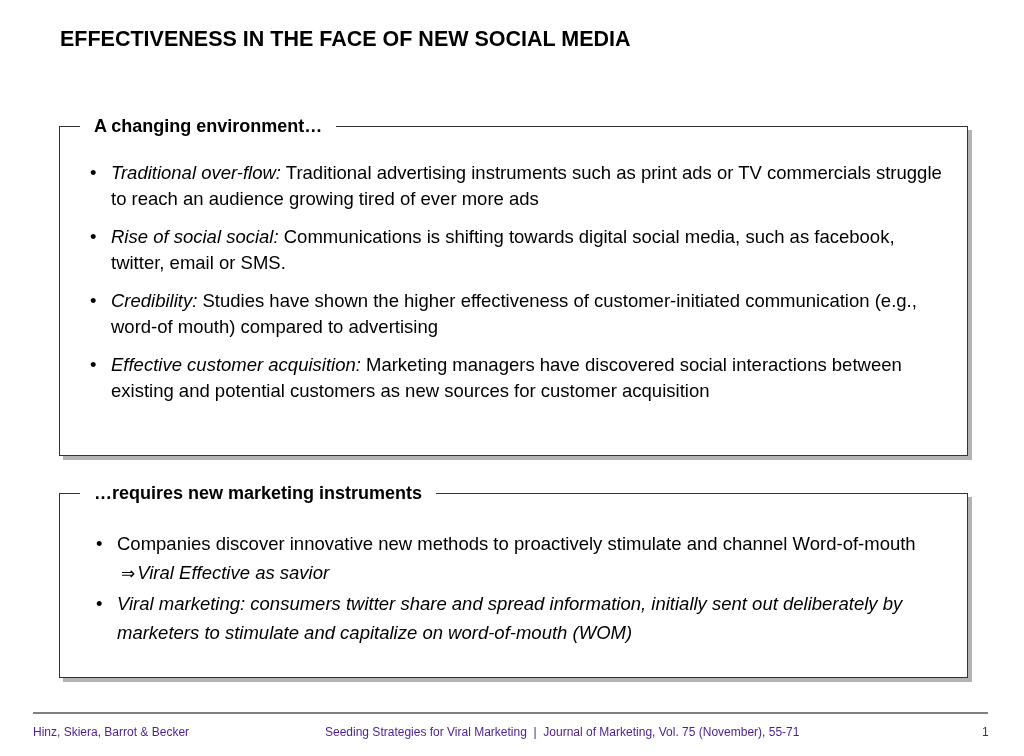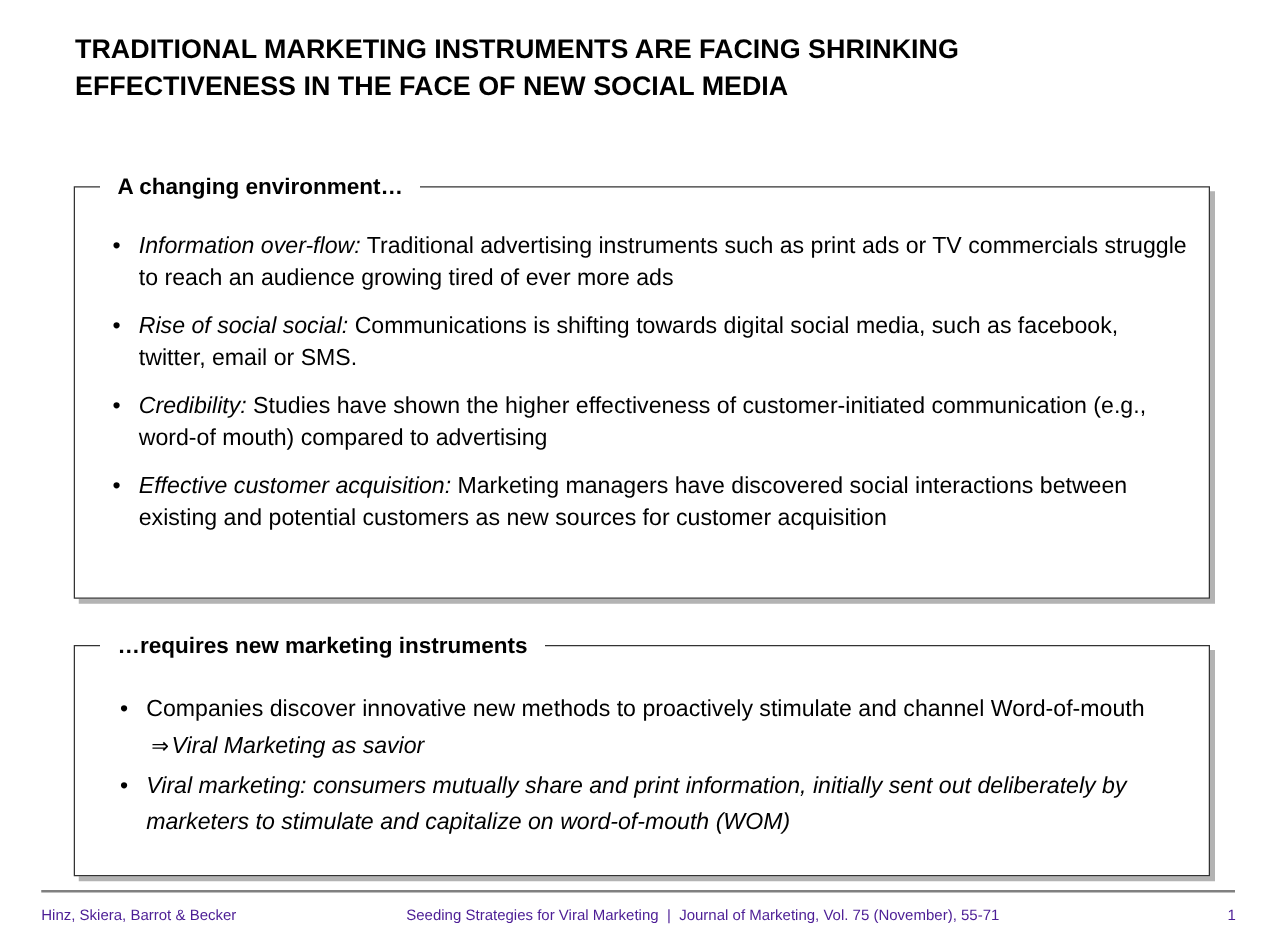--- a/index.html
+++ b/index.html
@@ -7,21 +7,20 @@
       width: 1024px; height: 756px; background: #ffffff; position: relative; overflow: hidden;
       font-family: "Liberation Sans", sans-serif; color: #000;
     }
     .title {
       position: absolute; left: 60px; top: 24px; width: 900px;
       font-weight: bold; font-size: 21.5px; line-height: 30px; letter-spacing: 0;
     }
     .box {
       position: absolute; border: 1px solid #333; background: #fff;
       box-shadow: 4px 4px 0 #b3b3b3;
-      margin-top: 23px;
     }
     .box-label {
       position: absolute; background: #fff; font-weight: bold; font-size: 18px;
       padding: 0 14px 0 14px; line-height: 22px;
     }
     .box1 { left: 59px; top: 126px; width: 907px; height: 328px; }
     .box1 .box-label { left: 20px; top: -12px; }
     .box2 { left: 59px; top: 493px; width: 907px; height: 183px; }
     .box2 .box-label { left: 20px; top: -12px; text-align: center; }
     ul.bullets { list-style: none; margin: 0; padding: 0; position: absolute; }
@@ -40,30 +39,29 @@
       position: absolute; top: 725px; font-size: 12px; color: #4c1d95;
     }
     .f-left { left: 33px; }
     .f-center { left: 325px; }
     .f-right { left: 982px; }
   </style>
 </head>
 <body>
 
 <div class="title">
-  <div>TRADITIONAL MARKETING INSTRUMENTS ARE FACING SHRINKING</div>
   <div>EFFECTIVENESS IN THE FACE OF NEW SOCIAL MEDIA</div>
 </div>
 
 <div class="box box1">
   <div class="box-label">A changing environment…</div>
   <ul class="bullets">
     <li>
       <span class="dot">•</span>
-      <span class="it">Information over-flow:</span><span> Traditional advertising instruments such as print ads or TV commercials struggle to reach an audience growing tired of ever more ads</span>
+      <span class="it">Traditional over-flow:</span><span> Traditional advertising instruments such as print ads or TV commercials struggle to reach an audience growing tired of ever more ads</span>
     </li>
     <li>
       <span class="dot">•</span>
       <span class="it">Rise of social social:</span><span> Communications is shifting towards digital social media, such as facebook, twitter, email or SMS.</span>
     </li>
     <li>
       <span class="dot">•</span>
       <span class="it">Credibility:</span><span> Studies have shown the higher effectiveness of customer-initiated communication (e.g., word-of mouth) compared to advertising</span>
     </li>
     <li>
@@ -71,25 +69,25 @@
       <span class="it">Effective customer acquisition:</span><span> Marketing managers have discovered social interactions between existing and potential customers as new sources for customer acquisition</span>
     </li>
   </ul>
 </div>
 
 <div class="box box2">
   <div class="box-label">…requires new marketing instruments</div>
   <ul class="bullets">
     <li>
       <span class="dot">•</span>
-      <span>Companies discover innovative new methods to proactively stimulate and channel Word-of-mouth </span><span class="arrow">⇒</span><span class="it">Viral Marketing as savior</span>
+      <span>Companies discover innovative new methods to proactively stimulate and channel Word-of-mouth </span><span class="arrow">⇒</span><span class="it">Viral Effective as savior</span>
     </li>
     <li>
       <span class="dot">•</span>
-      <span class="it">Viral marketing: consumers mutually share and print information, initially sent out deliberately by marketers to stimulate and capitalize on word-of-mouth (WOM)</span>
+      <span class="it">Viral marketing: consumers twitter share and spread information, initially sent out deliberately by marketers to stimulate and capitalize on word-of-mouth (WOM)</span>
     </li>
   </ul>
 </div>
 
 <div class="footer-line"></div>
 <div class="footer f-left">Hinz, Skiera, Barrot &amp; Becker</div>
 <div class="footer f-center" style="white-space: pre;">Seeding Strategies for Viral Marketing  |  Journal of Marketing, Vol. 75 (November), 55-71</div>
 <div class="footer f-right">1</div>
 
 </body></html>

